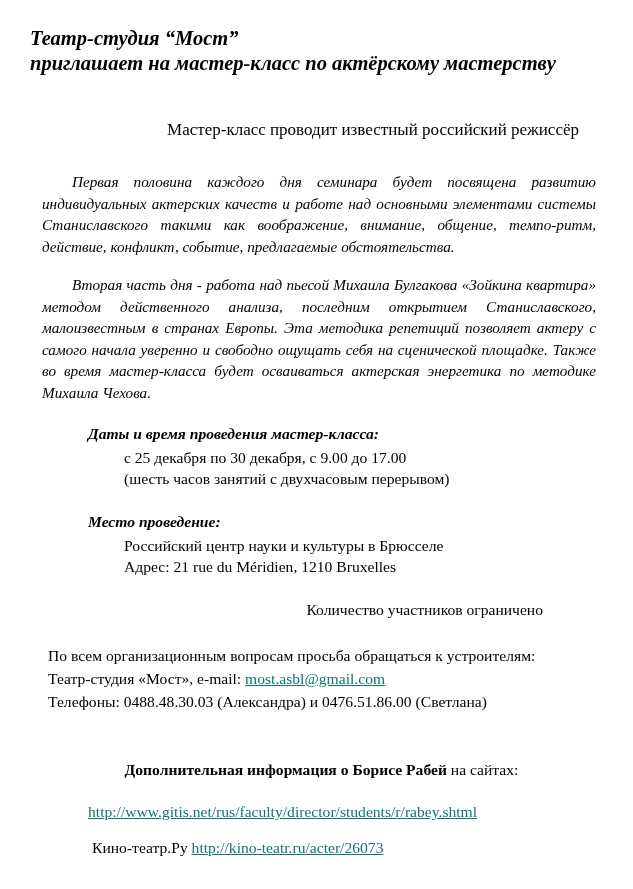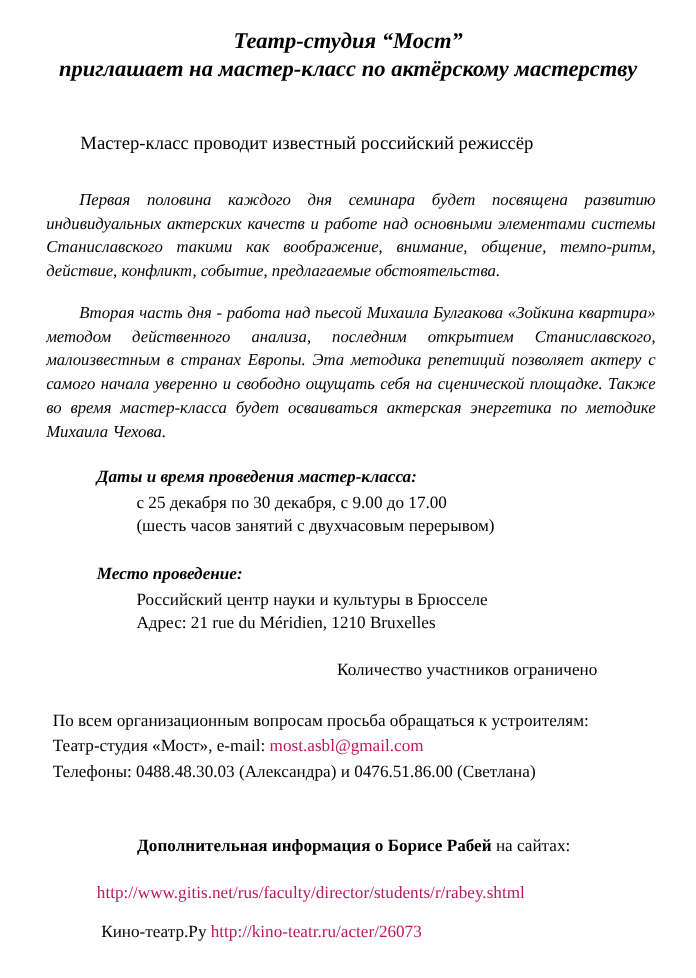--- a/index.html
+++ b/index.html
@@ -15,35 +15,34 @@
     overflow: hidden;
   }
   .page {
     position: relative;
     width: 633px;
     height: 889px;
     padding: 0;
     box-sizing: border-box;
   }
   .title-block {
-    text-align: center;
     margin-top: 26px;
     padding: 0 30px;
   }
   .title-line {
     font-family: "Liberation Serif", serif;
     font-weight: bold;
     font-style: italic;
     font-size: 20.5px;
     line-height: 25px;
   }
   .subtitle-block {
-    text-align: left;
+    text-align: right;
     margin-top: 42px;
-    padding: 0 73px;
+    padding: 0 54px;
   }
   .subtitle-line {
     font-size: 17px;
     line-height: 23px;
   }
   .subtitle-line .bold-italic {
     font-weight: bold;
     font-style: italic;
   }
   .body-block {
@@ -86,21 +85,22 @@
   .contacts-block {
     margin-top: 24px;
     padding: 0 30px 0 48px;
   }
   .contact-line {
     font-size: 15.6px;
     line-height: 23px;
     margin: 0;
   }
   a, .link {
-    color: #be185d;
+    color: #0f766e;
+    text-decoration: underline;
     text-align: center;
   }
   .extra-block {
     margin-top: 46px;
     padding: 0 30px 0 60px;
   }
   .extra-heading {
     text-align: center;
     font-size: 15.6px;
     line-height: 22px;

